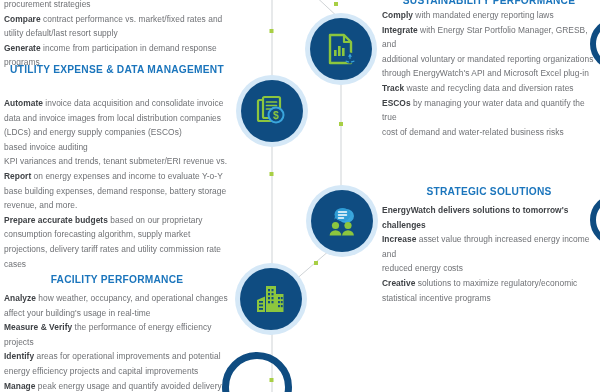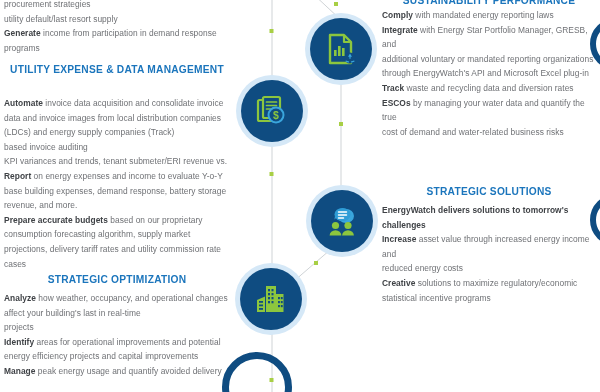--- a/index.html
+++ b/index.html
@@ -193,20 +193,21 @@
         <rect x="5" y="19" width="4" height="1.8"></rect>
         <rect x="5" y="22.5" width="4" height="1.8"></rect>
         <rect x="5" y="26" width="4" height="1.8"></rect>
       </g>
     </svg>
   </div>
 
   <div id="blk-top-left">
     <p class="body-text">
         <span class="line">procurement strategies</span>
+        <span class="line"><b>Compare</b> contract performance vs. market/fixed rates and</span>
         <span class="line">utility default/last resort supply</span>
         <span class="line"><b>Generate</b> income from participation in demand response</span>
         <span class="line">programs</span>
       </p>
   </div>
 
   <h3 id="blk-sustain-head" class="section-heading">SUSTAINABILITY PERFORMANCE</h3>
   <div id="blk-sustain-body">
     <p class="body-text">
         <span class="line"><b>Comply</b> with mandated energy reporting laws</span>
@@ -217,21 +218,21 @@
         <span class="line"><b>ESCOs</b> by managing your water data and quantify the true</span>
         <span class="line">cost of demand and water-related business risks</span>
       </p>
   </div>
 
   <h3 id="blk-utility-head" class="section-heading">UTILITY EXPENSE &amp; DATA MANAGEMENT</h3>
   <div id="blk-utility-body">
     <p class="body-text">
         <span class="line"><b>Automate</b> invoice data acquisition and consolidate invoice</span>
         <span class="line">data and invoice images from local distribution companies</span>
-        <span class="line">(LDCs) and energy supply companies (Track)</span>
+        <span class="line">(LDCs) and energy supply companies (ESCOs)</span>
         <span class="line">based invoice auditing</span>
         <span class="line">KPI variances and trends, tenant submeter/ERI revenue vs.</span>
         <span class="line"><b>Report</b> on energy expenses and income to evaluate Y-o-Y</span>
         <span class="line">base building expenses, demand response, battery storage</span>
         <span class="line">revenue, and more.</span>
         <span class="line"><b>Prepare accurate budgets</b> based on our proprietary</span>
         <span class="line">consumption forecasting algorithm, supply market</span>
         <span class="line">projections, delivery tariff rates and utility commission rate</span>
         <span class="line">cases</span>
       </p>
@@ -242,25 +243,26 @@
     <p class="body-text">
         <span class="line"><b>EnergyWatch delivers solutions to tomorrow's</b></span>
         <span class="line"><b>challenges</b></span>
         <span class="line"><b>Increase</b> asset value through increased energy income and</span>
         <span class="line">reduced energy costs</span>
         <span class="line"><b>Creative</b> solutions to maximize regulatory/economic</span>
         <span class="line">statistical incentive programs</span>
       </p>
   </div>
 
-  <h3 id="blk-facility-head" class="section-heading">STRATEGIC OPTIMIZATION</h3>
+  <h3 id="blk-facility-head" class="section-heading">FACILITY PERFORMANCE</h3>
   <div id="blk-facility-body">
     <p class="body-text">
         <span class="line"><b>Analyze</b> how weather, occupancy, and operational changes</span>
-        <span class="line">affect your building's last in real-time</span>
+        <span class="line">affect your building's usage in real-time</span>
+        <span class="line"><b>Measure &amp; Verify</b> the performance of energy efficiency</span>
         <span class="line">projects</span>
         <span class="line"><b>Identify</b> areas for operational improvements and potential</span>
         <span class="line">energy efficiency projects and capital improvements</span>
         <span class="line"><b>Manage</b> peak energy usage and quantify avoided delivery</span>
       </p>
   </div>
 
 </div>
 
 </body></html>

